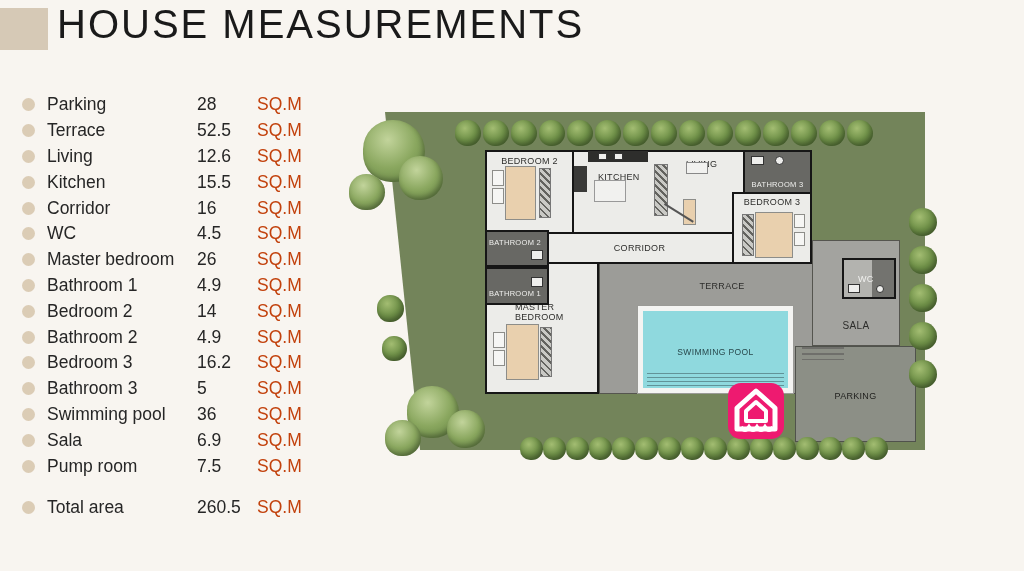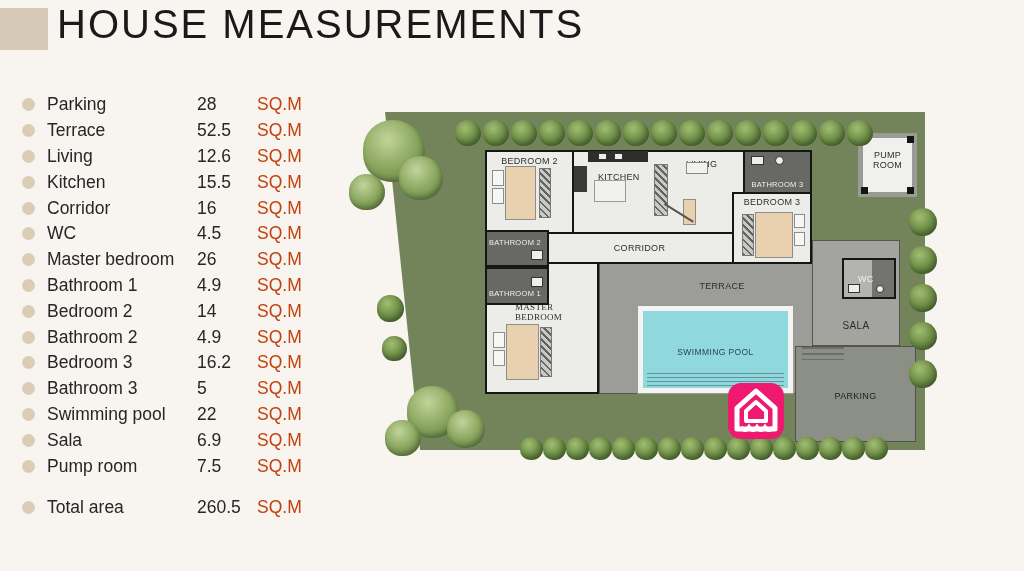--- a/index.html
+++ b/index.html
@@ -129,21 +129,21 @@
       </div>
       <div class="mrow">
         <span class="bullet"></span>
         <span class="mlabel">Bathroom 3</span>
         <span class="mvalue">5</span>
         <span class="munit">SQ.M</span>
       </div>
       <div class="mrow">
         <span class="bullet"></span>
         <span class="mlabel">Swimming pool</span>
-        <span class="mvalue">22</span>
+        <span class="mvalue">36</span>
         <span class="munit">SQ.M</span>
       </div>
       <div class="mrow">
         <span class="bullet"></span>
         <span class="mlabel">Sala</span>
         <span class="mvalue">6.9</span>
         <span class="munit">SQ.M</span>
       </div>
       <div class="mrow">
         <span class="bullet"></span>
@@ -213,33 +213,23 @@
     <div class="rlabel" style="position:absolute;left:0;right:0;top:18px;text-align:center;">TERRACE</div>
   </div>
   <div class="slab" style="left:457px;top:150px;width:88px;height:106px;background:#a3a39f;border:1px solid #55554f;">
     <div class="rlabel" style="position:absolute;left:0;right:0;bottom:14px;text-align:center;font-size:10px;">SALA</div>
   </div>
   <div class="slab" style="left:440px;top:256px;width:121px;height:96px;background:#8c8f86;border:1px solid #50524c;z-index:3;">
     <div class="rlabel" style="position:absolute;left:0;right:0;top:44px;text-align:center;z-index:9;color:#1f1f1d;">PARKING</div>
   </div>
   <div class="slab steps" style="left:447px;top:257px;width:42px;height:13px;z-index:4;"></div>
 
-  <div class="slab" style="left:503px;top:43px;width:59px;height:64px;background:#f0f0ee;border:5px solid #9a9a96;z-index:3;">
-    <i class="post" style="left:-2px;top:-2px;"></i>
-      <i class="post" style="right:-2px;top:-2px;"></i>
-    <i class="post" style="left:-2px;bottom:-2px;"></i>
-      <i class="post" style="right:-2px;bottom:-2px;"></i>
-    <div class="rlabel" style="position:absolute;left:0;right:0;top:12px;text-align:center;">
-      <div>PUMP</div>
-      <div>ROOM</div>
-    </div>
-  </div>
 
   <div class="room" style="left:130px;top:172px;width:114px;height:132px;">
-    <div class="rlabel" style="position:absolute;left:28px;top:38px;font-family:Liberation Serif, serif;">
+    <div class="rlabel" style="position:absolute;left:28px;top:38px;">
       <div>MASTER</div>
       <div>BEDROOM</div>
     </div>
     <div class="furn pillow" style="left:6px;top:68px;"></div>
     <div class="furn pillow" style="left:6px;top:86px;"></div>
     <div class="furn bed" style="left:19px;top:60px;width:33px;height:56px;"></div>
     <div class="furn deco" style="left:53px;top:63px;width:12px;height:50px;"></div>
   </div>
 
   <div class="room" style="left:130px;top:60px;width:89px;height:84px;">

